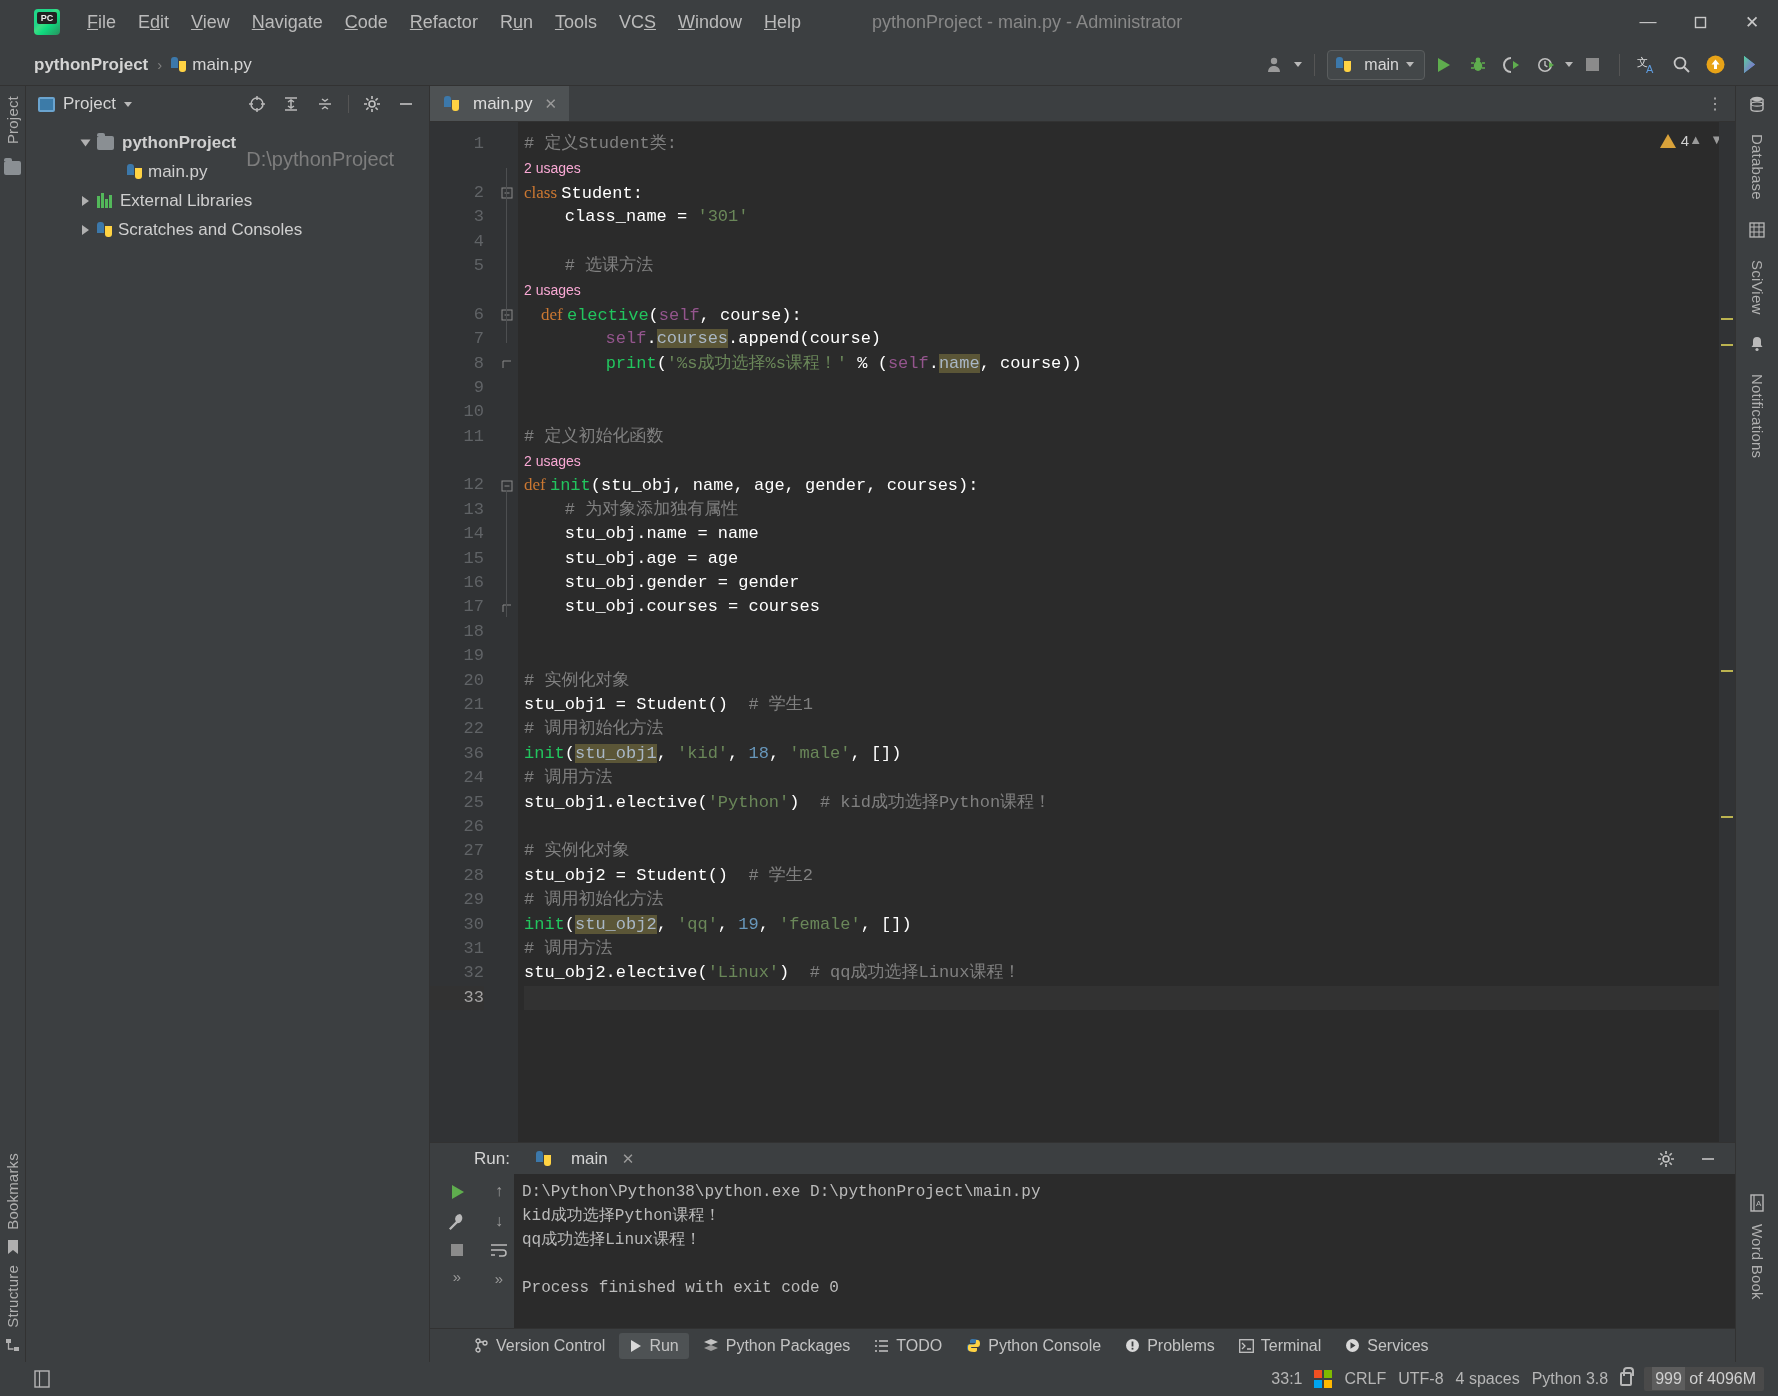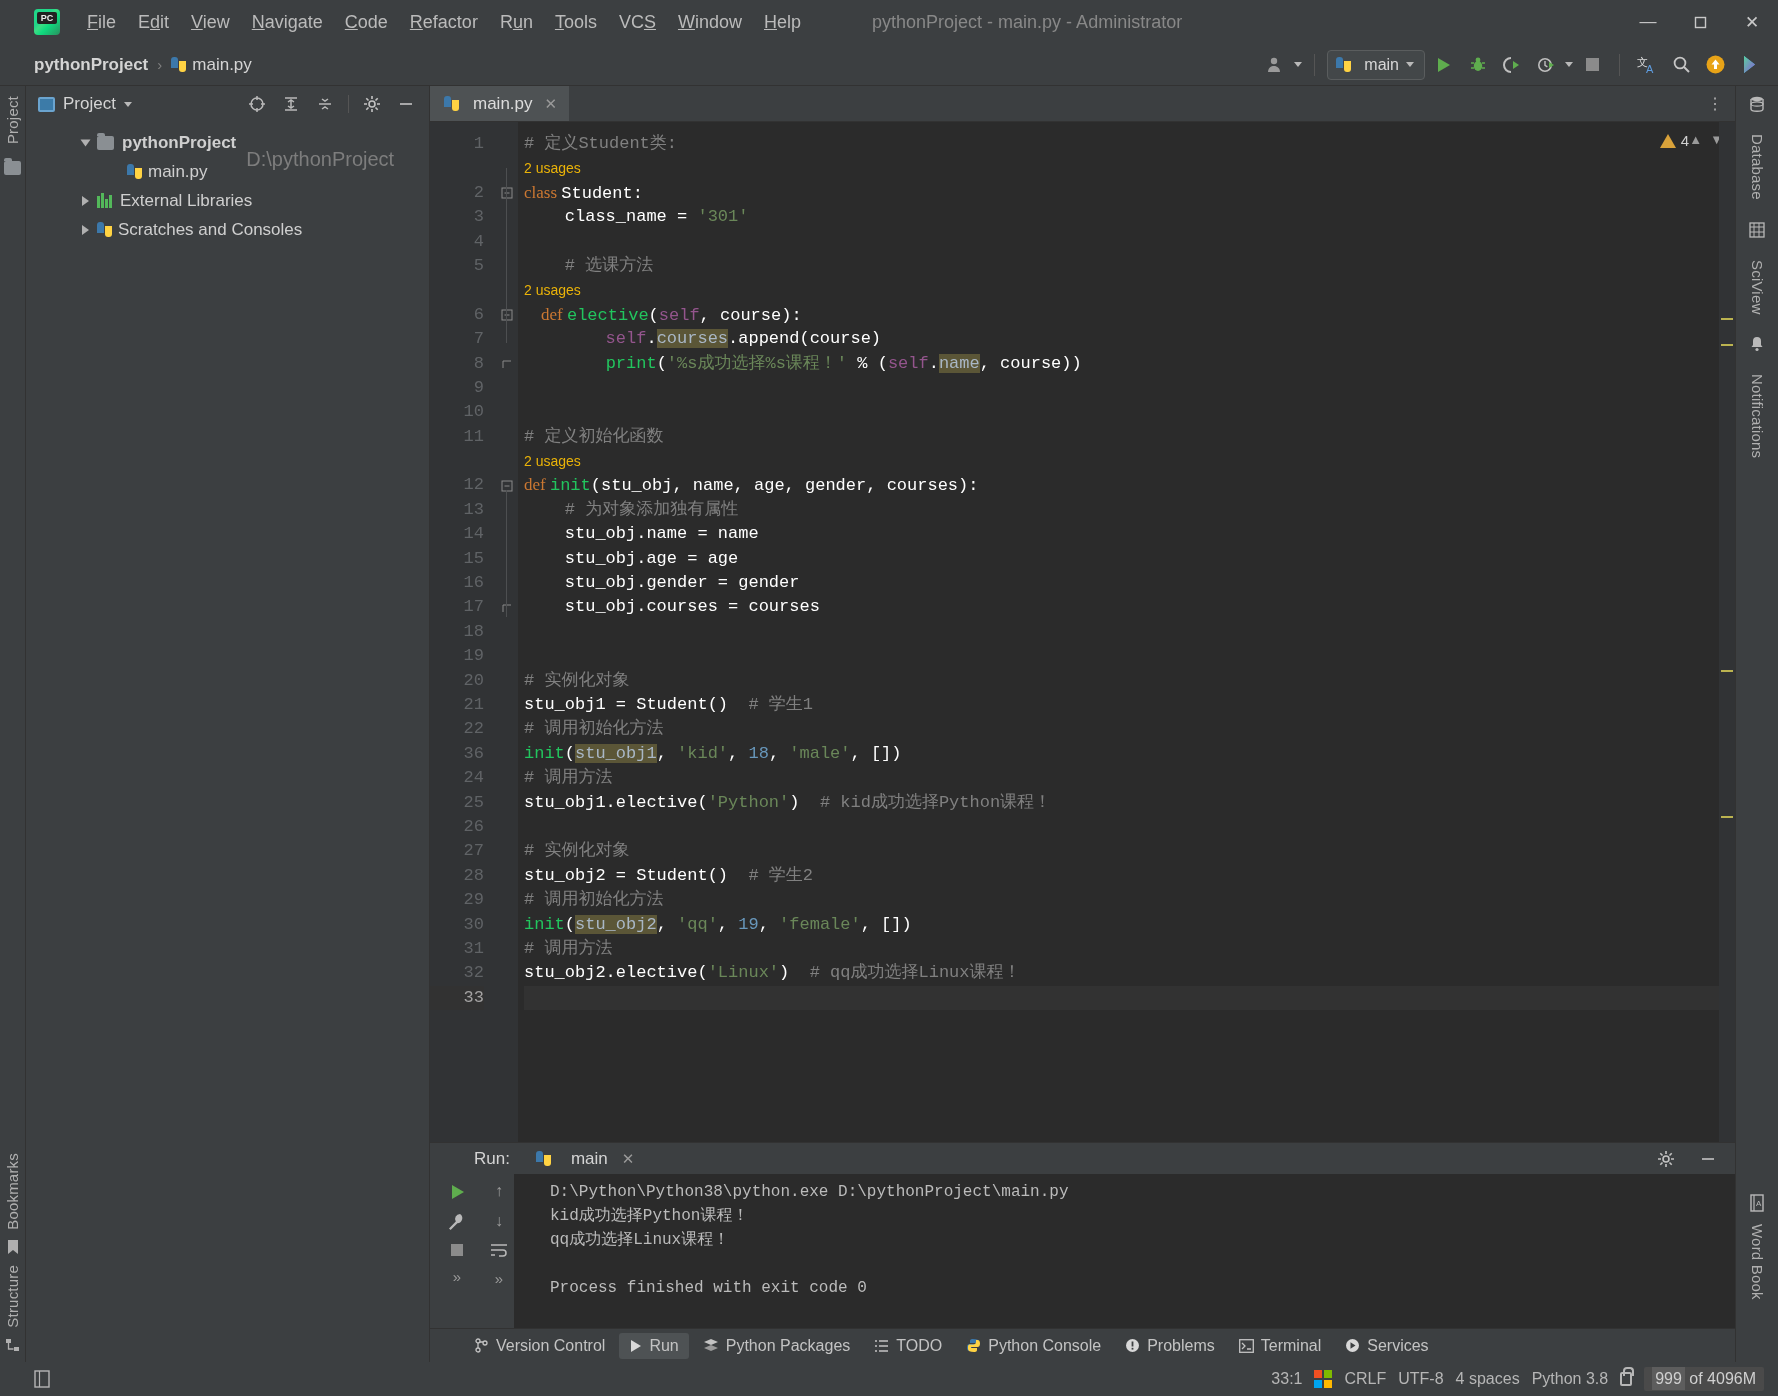--- a/index.html
+++ b/index.html
@@ -161,21 +161,21 @@
     font: 17px/24.4px "Liberation Mono", monospace;
     text-align: right; padding: 10px 12px 0 0; user-select: none; flex: none;
   }
   .foldstrip { width: 22px; background: #313335; flex:none; position: relative; }
   .code-area {
     flex: 1; position: relative; overflow: hidden;
     font: 17px/24.4px "Liberation Mono", monospace;
     padding: 10px 0 0 6px; color: #a9b7c6; white-space: pre;
   }
   .ln { height: 24.4px; }
-  .ln.info { font: 14px/24.4px "Liberation Sans", sans-serif; color:#eab308; }
+  .ln.info { font: 14px/24.4px "Liberation Sans", sans-serif; color:#f9a8d4; }
   .cmt { color: #808080; }
   .kw  { color: #cc7832; font-family: Liberation Serif, serif; }
   .fn  { color: #22c55e; }
   .str { color: #6a8759; }
   .num { color: #6897bb; }
   .self{ color: #94558d; }
   .id  { color: #ffffff; text-align: center; }
   .hl  { background: #5b5637; }
   .curline { background: #323232; }
 
@@ -199,21 +199,21 @@
     font-size: 17px; color:#d4d4d4; position: relative;
     border-top: 1px solid #323232;
   }
   .run-head .x { color:#9a9a9a; font-size:15px; }
   .run-head-right { position:absolute; right:12px; display:flex; gap:12px; color:#b9b9b9; font-size:15px;}
   .run-body { flex:1; display:flex; background:#2b2b2b; position:relative; }
   .run-rail { width: 54px; background:#3c3f41; display:flex; flex-direction:column; align-items:center; gap:10px; padding-top:8px;}
   .run-rail2 { width: 30px; background:#3c3f41; display:flex; flex-direction:column; align-items:center; gap:12px; padding-top:8px;}
   .console {
     flex:1; font: 16px/24px "Liberation Mono", monospace; color:#bbbbbb;
-    padding: 6px 8px 0 8px; white-space: pre; overflow: hidden; margin-left: 28px;
+    padding: 6px 8px 0 8px; white-space: pre; overflow: hidden;
   }
 
   
   .twbar {
     height: 34px; background:#3c3f41; display:flex; align-items:center;
     padding-left: 34px; gap: 4px; border-top: 1px solid #323232;
   }
   .twitem {
     display:flex; align-items:center; gap:7px; font-size:16px; color:#c3c3c3;
     padding: 4px 10px; border-radius:3px;

